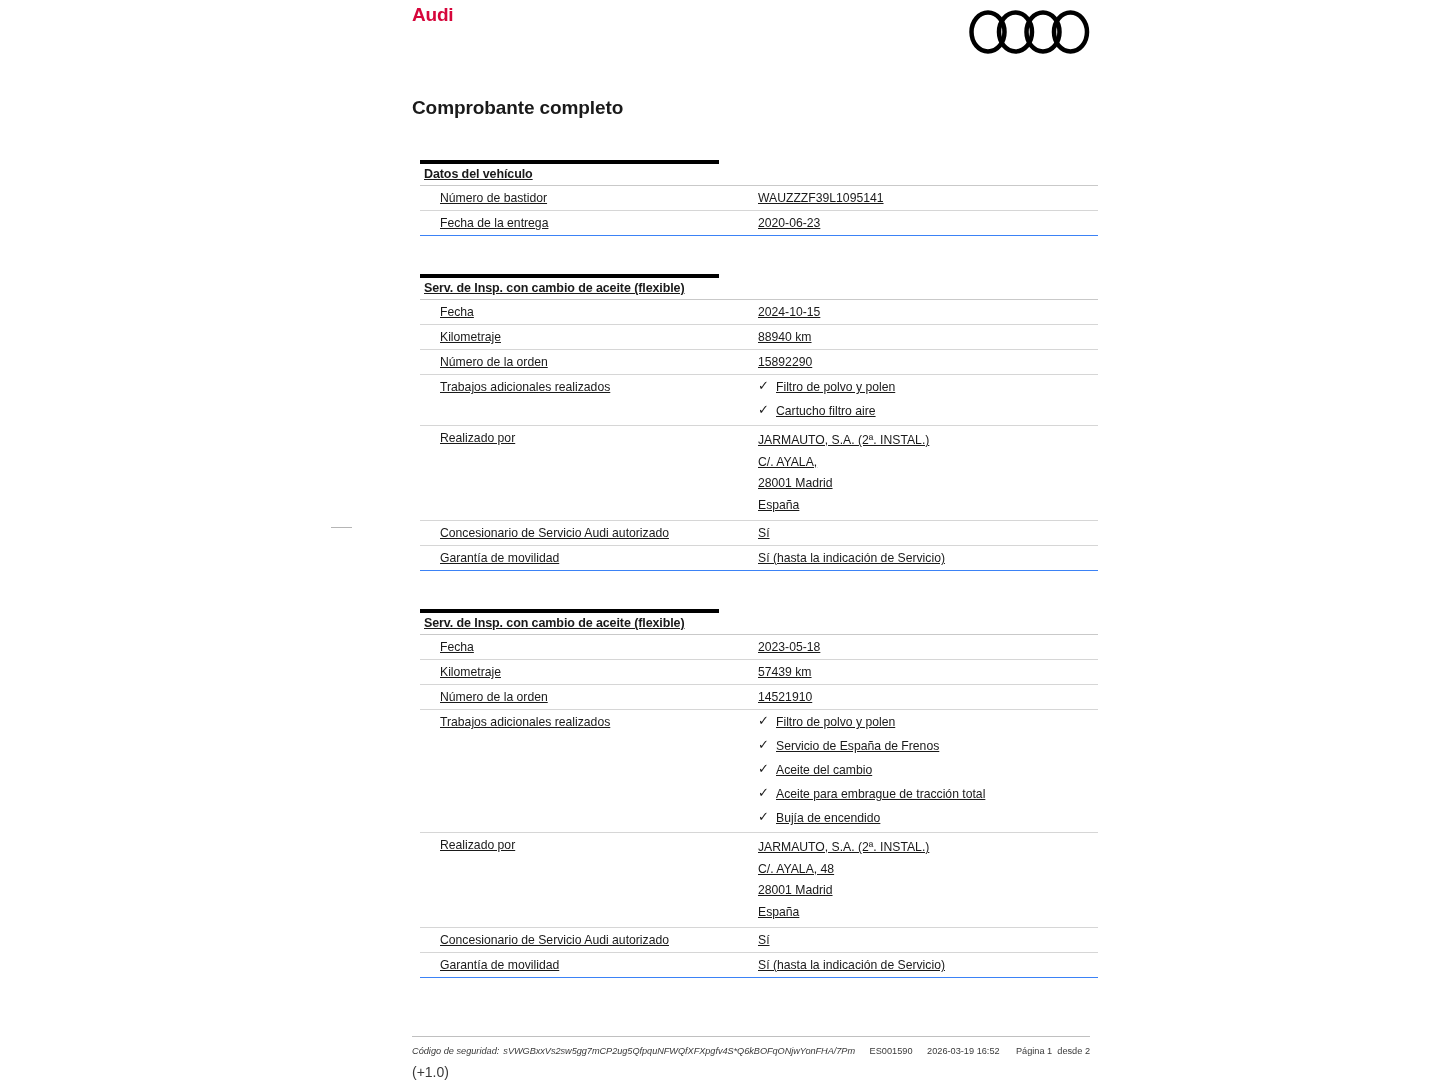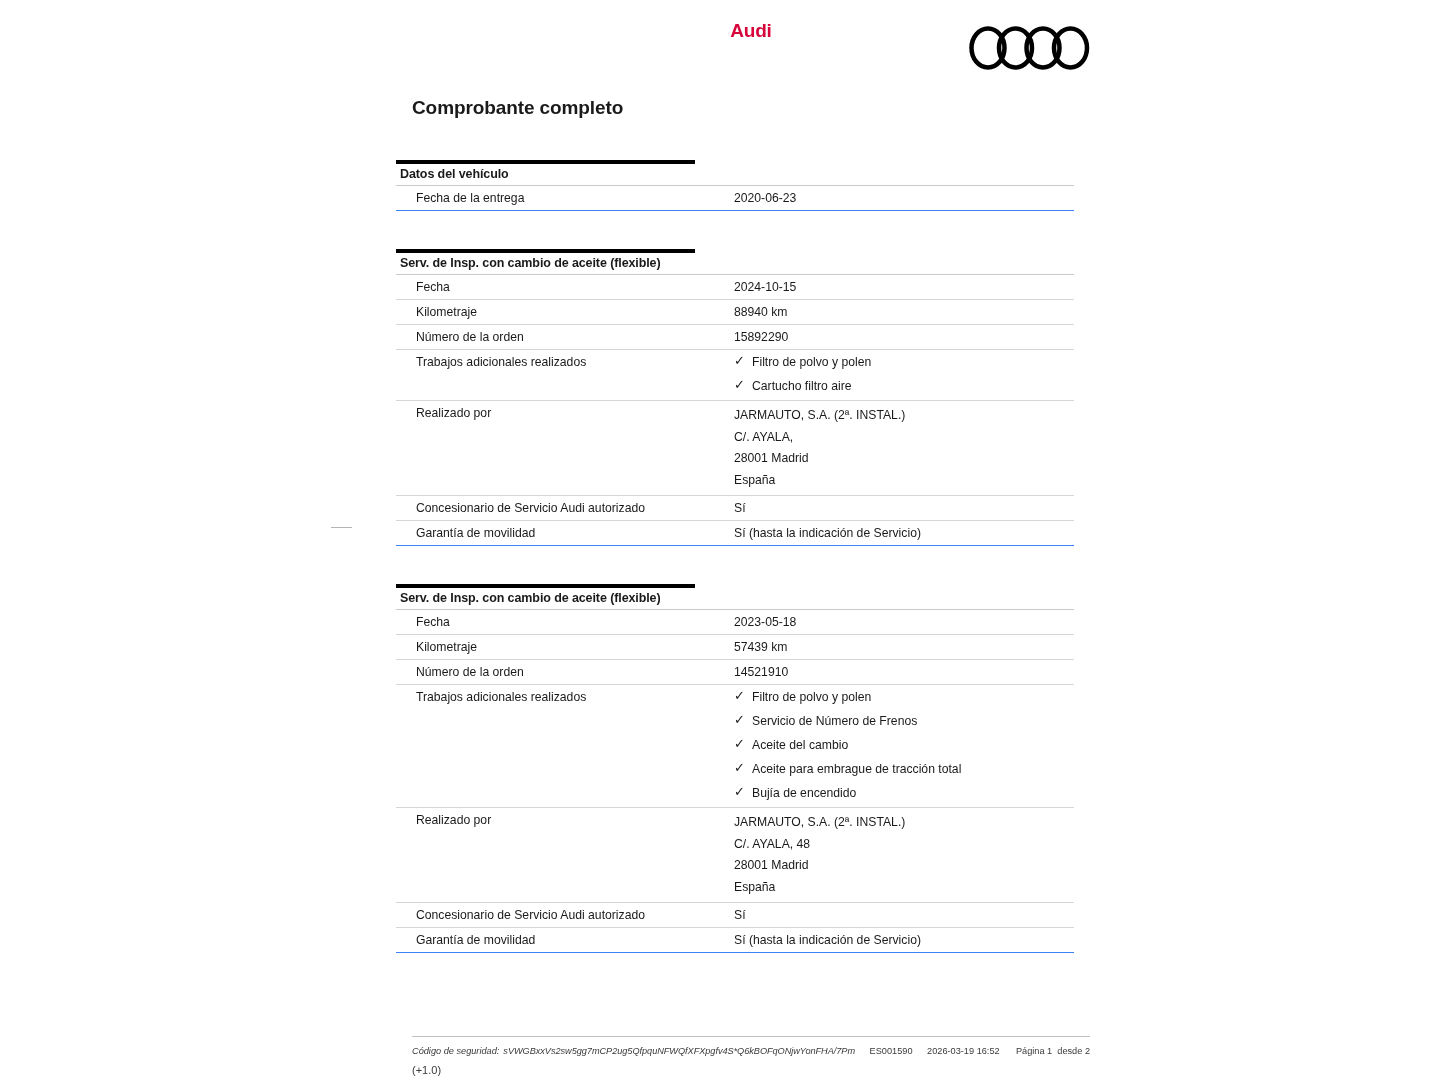--- a/index.html
+++ b/index.html
@@ -13,24 +13,23 @@
     position: relative;
     font-family: "Liberation Sans", sans-serif;
     color: #1a1a1a;
     overflow: hidden;
   }
 
   
   .header {
     position: absolute;
     left: 412px;
-    top: 20px;
+    top: 4px;
     width: 678px;
     height: 56px;
-    text-align: center;
   }
   .brand-word {
     font-size: 19px;
     font-weight: bold;
     letter-spacing: -0.2px;
     line-height: 22px;
     margin: 0;
   }
   .doc-kind {
     font-size: 19px;
@@ -53,23 +52,24 @@
     left: 412px;
     top: 97px;
     font-size: 19px;
     font-weight: bold;
     letter-spacing: -0.1px;
   }
 
   
   .sheet {
     position: absolute;
-    left: 396px;
+    left: 420px;
     top: 160px;
     width: 678px;
+    text-decoration: underline;
   }
   .section { margin-bottom: 10px; }
   .section.gap-2 { margin-top: 38px; }
 
   .rule-thick {
     height: 4px;
     background: #000000;
     width: 299px;
     margin: 0 0 0 0;
   }
@@ -155,21 +155,21 @@
   .footer-page {
     position: absolute;
     right: 0;
     top: 0;
     font-size: 9.2px;
     color: #3a3a3a;
     white-space: pre;
   }
   .footer-version {
     margin-top: 6px;
-    font-size: 11px;
+    font-size: 14px;
     color: #3a3a3a;
   }
 </style>
 </head>
 <body>
 
 <div class="header">
   <div class="brand-word" style="color: rgb(214, 6, 59);">Audi</div>
   <div class="rings">
     <svg viewBox="0 0 242 88" width="121" height="44" aria-hidden="true">
@@ -187,20 +187,24 @@
 
 <div class="fold-mark"></div>
 
 <div class="sheet">
 
   <div class="section">
     <div class="rule-thick"></div>
     <div class="section-head">Datos del vehículo</div>
     <table class="kv">
       <tbody>
+          <tr>
+        <td class="k">Número de bastidor</td>
+        <td class="v">WAUZZZF39L1095141</td>
+      </tr>
       <tr class="last">
         <td class="k">Fecha de la entrega</td>
         <td class="v">2020-06-23</td>
       </tr>
     </tbody>
       </table>
   </div>
 
   <div class="section gap-2">
     <div class="rule-thick"></div>
@@ -275,21 +279,21 @@
       <tr>
         <td class="k">Trabajos adicionales realizados</td>
         <td class="v">
           <ul class="worklist">
             <li>
               <span class="check">✓</span>
               <span>Filtro de polvo y polen</span>
             </li>
             <li>
               <span class="check">✓</span>
-              <span>Servicio de Número de Frenos</span>
+              <span>Servicio de España de Frenos</span>
             </li>
             <li>
               <span class="check">✓</span>
               <span>Aceite del cambio</span>
             </li>
             <li>
               <span class="check">✓</span>
               <span>Aceite para embrague de tracción total</span>
             </li>
             <li>

